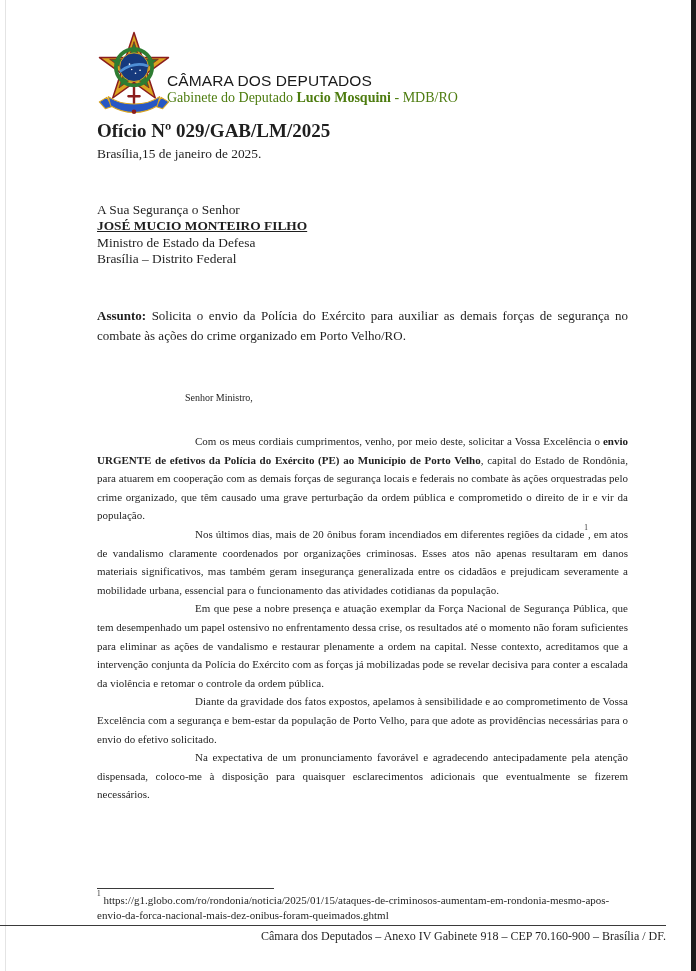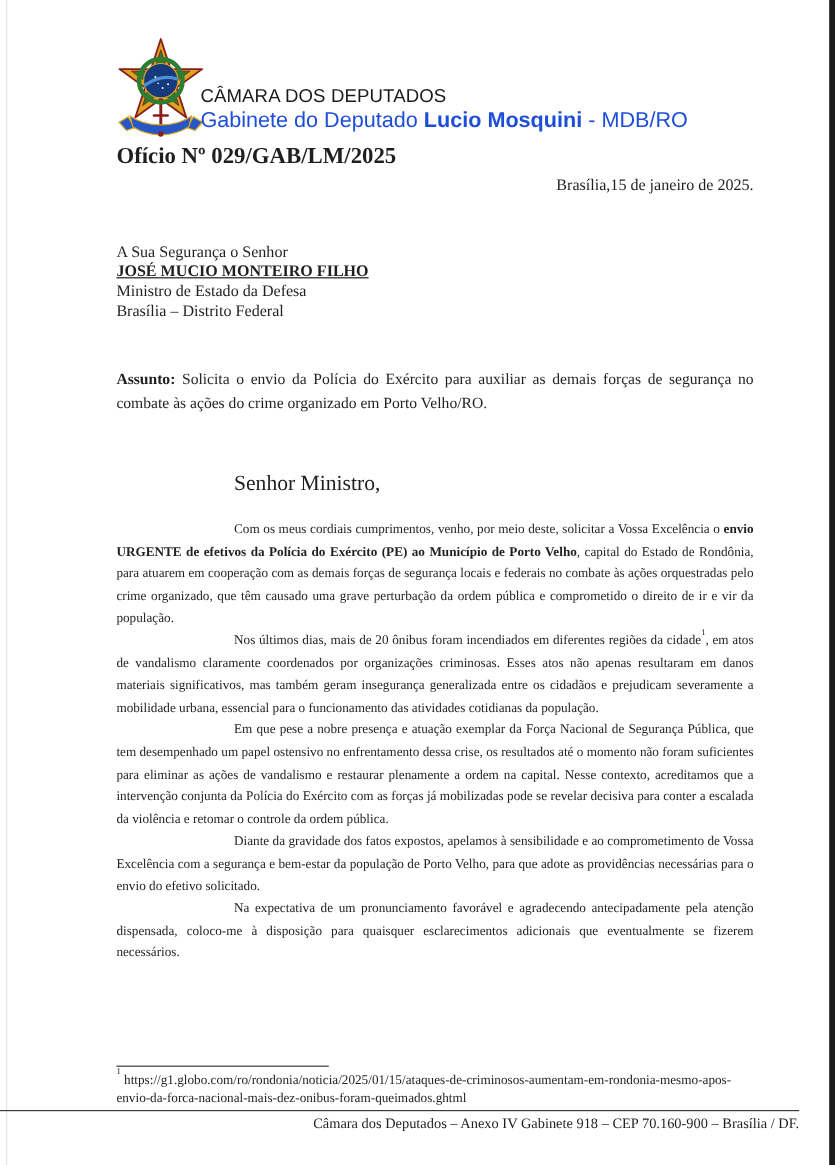--- a/index.html
+++ b/index.html
@@ -33,32 +33,32 @@
   .em-ribbon    { fill:var(--ribbon,#2757C4); stroke:var(--gold,#D9A520); stroke-width:1.4; stroke-linejoin:round; }
 
   .org-title {
     position:absolute; left:167px; top:72px;
     font-family:"Liberation Sans","DejaVu Sans",sans-serif;
     font-weight:normal; font-size:15.5px; letter-spacing:.1px; color:#1a1a1a;
     white-space:nowrap;
   }
   .office-line {
     position:absolute; left:167px; top:90px;
-    font-family:Liberation Sans, sans-serif;
-    font-size:18px; color:#1d4ed8; white-space:nowrap;
+    font-family:Liberation Serif, serif;
+    font-size:14px; color:#4d7c0f; white-space:nowrap;
   }
 
   
   .ref      { position:absolute; left:97px; top:120px; font-weight:bold; font-size:19px; }
-  .date     { position:absolute; left:97px; top:146px; width:531px; text-align:right; font-size:13.4px; }
+  .date     { position:absolute; left:97px; top:146px; width:531px; font-size:13.4px; }
   .addressee{ position:absolute; left:97px; top:202px; font-size:13.4px; line-height:16.3px; }
   .addressee .name { font-weight:bold;text-decoration:underline; }
   .subject  { position:absolute; left:97px; top:306px; width:531px;
               font-size:13px; line-height:20px; text-align:justify; }
-  .greeting { position:absolute; left:195px; top:392px; font-size:18px; }
+  .greeting { position:absolute; left:185px; top:392px; font-size:10px; }
   .bodytext { position:absolute; left:97px; top:432px; width:531px; }
   .bodytext p { font-size:11px; line-height:18.6px; text-align:justify;
                 text-indent:98px; margin:0; }
   sup { font-size:66%; position:relative; top:-0.45em; line-height:0; }
 
   
   .footnote-rule { position:absolute; left:97px; top:888px; width:177px; height:1px; background:#3a3a3a; }
   .footnote { position:absolute; left:97px; top:893px; width:534px;
               font-size:11px; line-height:15px; text-align:left; overflow-wrap:break-word; }
   .footer-rule { position:absolute; left:0; top:925px; width:666px; height:1px; background:#3a3a3a; }

